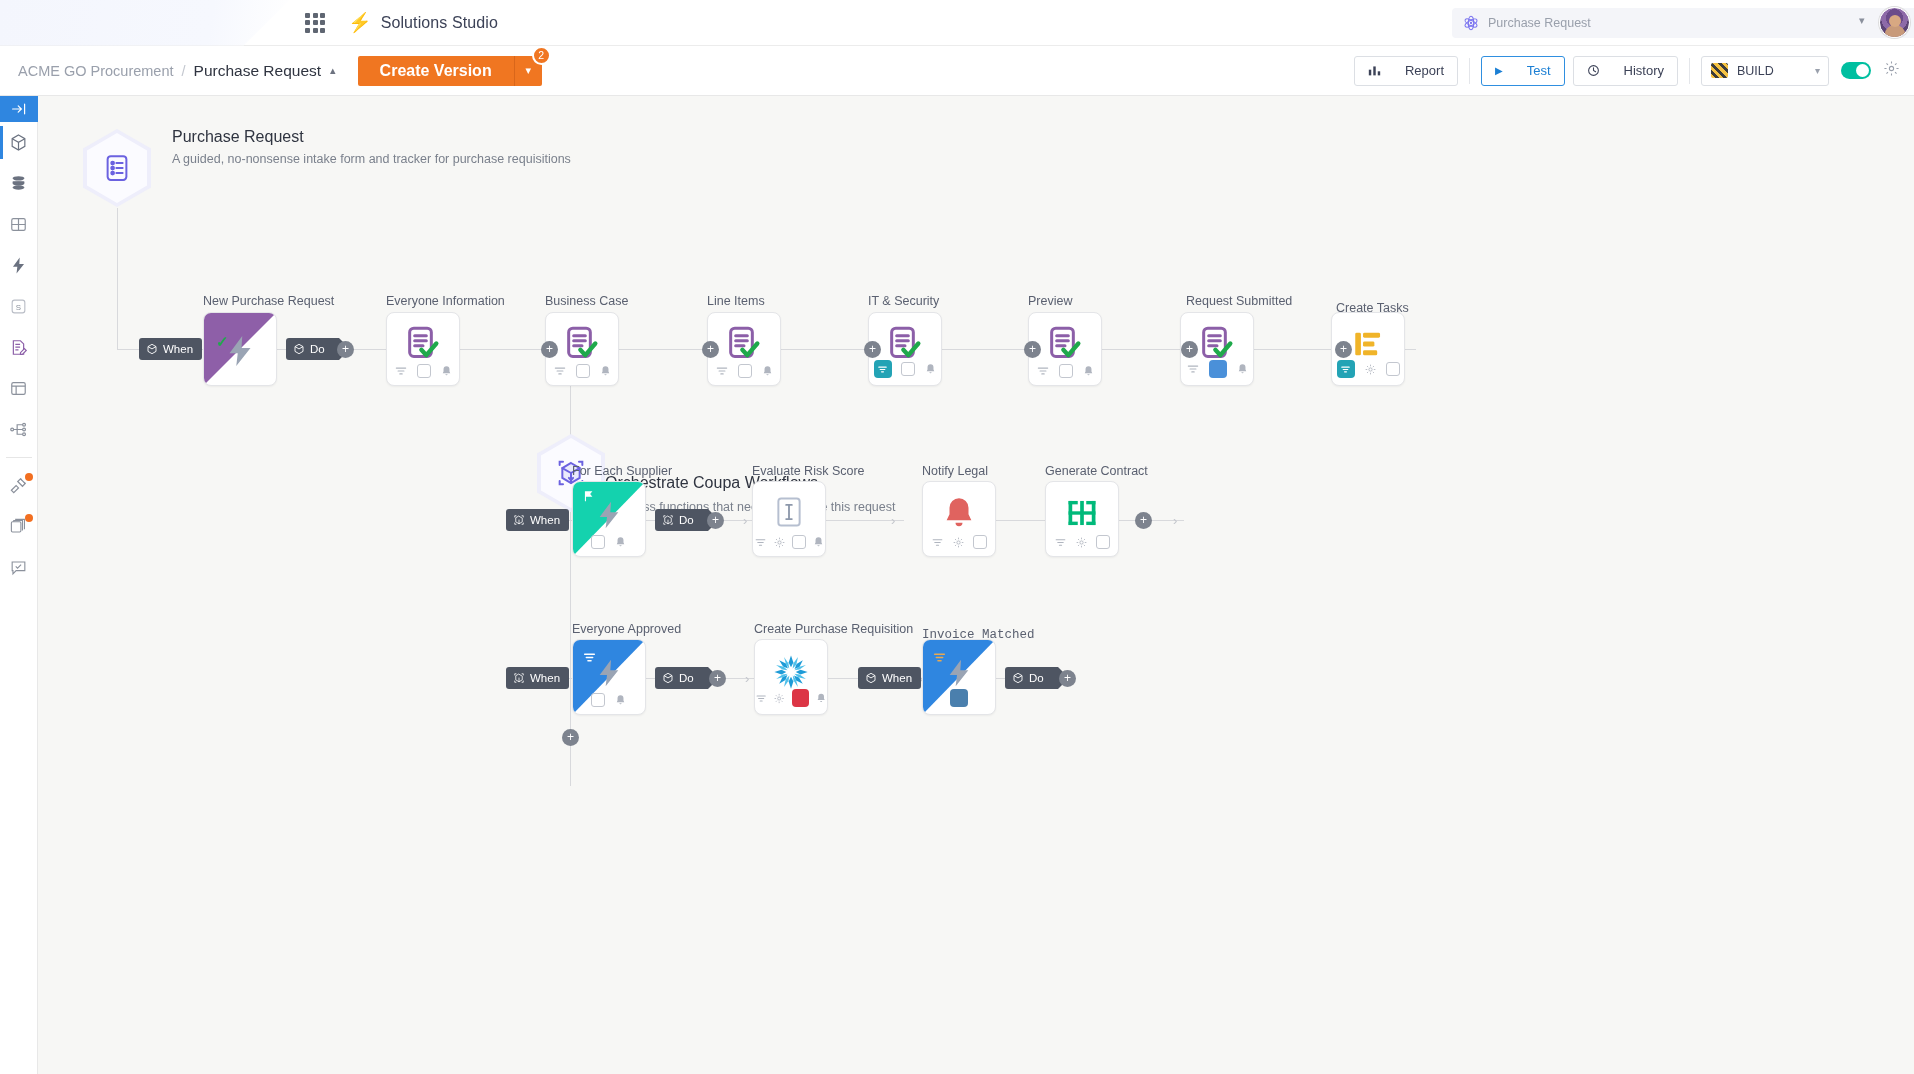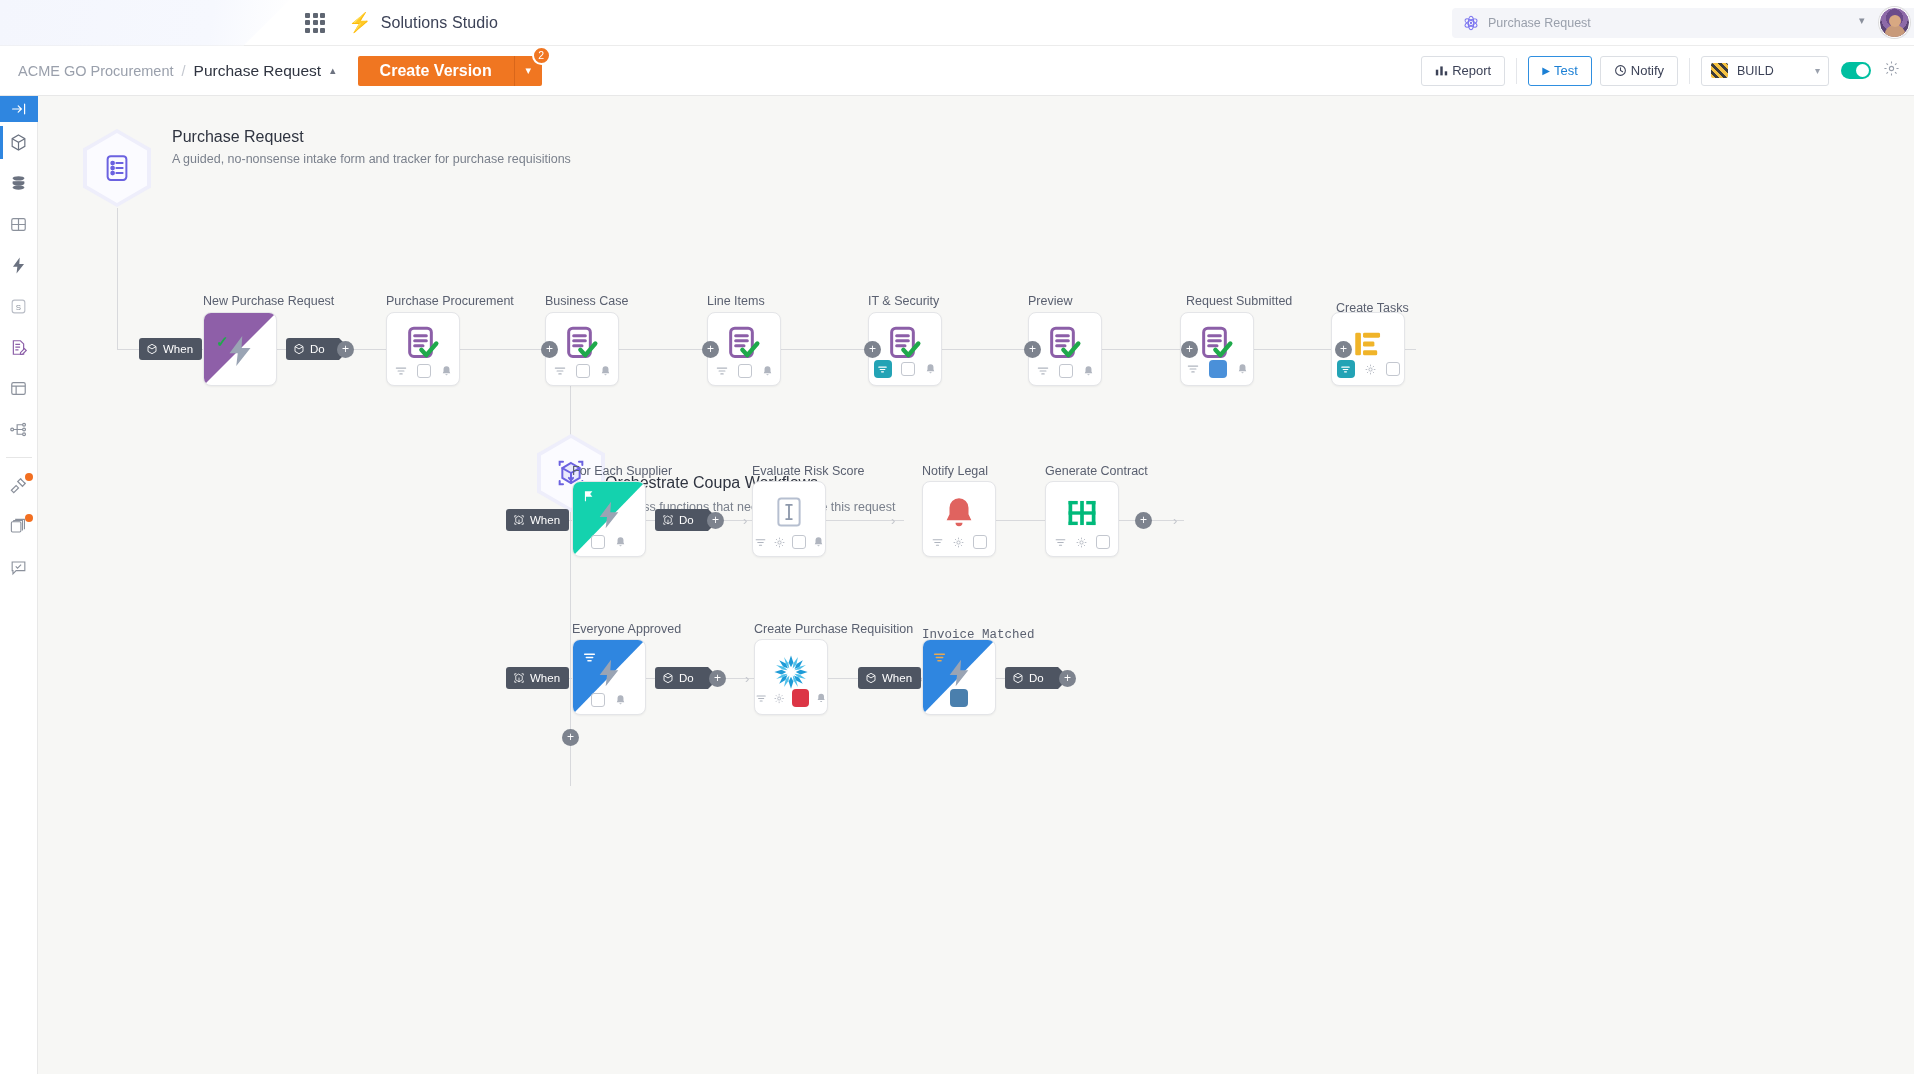--- a/index.html
+++ b/index.html
@@ -80,21 +80,21 @@
   .cv-badge {
     position: absolute; right: -9px; top: -10px; width: 19px; height: 19px;
     background: #f07621; color: #fff; border-radius: 50%; font-size: 10.5px;
     display: flex; align-items: center; justify-content: center;
     border: 2px solid #fff;
   }
 
   .subbar-right { position: absolute; right: 10px; display: flex; align-items: center; gap: 0; }
   .tbtn {
     height: 30px; padding: 0 13px; border: 1px solid #dcdfe4; background: #fff;
-    border-radius: 3px; display: flex; align-items: center; gap: 4px;
+    border-radius: 3px; display: flex; align-items: center; gap: 24px;
     font-size: 13px; color: #3c4257; cursor: pointer; font-family: inherit;
     white-space: nowrap;
   }
   .tbtn.primary { border-color: #2f8fe0; color: #1b7fd4; }
   .vdiv { width:1px; height: 26px; background: #e4e6ea; margin: 0 11px; }
   .env-select {
     height: 30px; width: 128px; border: 1px solid #dcdfe4; background: #fff;
     border-radius: 3px; display: flex; align-items: center; gap: 9px;
     padding: 0 9px; font-size: 12.5px; color: #3c4257; cursor: pointer;
     position: relative;
@@ -279,21 +279,21 @@
     <button class="tbtn primary">
       <span style="font-size:10px;color:#1b7fd4;">▶</span>
       <span>Test</span>
     </button>
     <div style="width:8px"></div>
     <button class="tbtn">
       <svg width="13" height="13" viewBox="0 0 16 16">
         <circle cx="8" cy="8" r="6" fill="none" stroke="#3c4257" stroke-width="1.3"></circle>
         <path d="M8 4.6V8l2.6 1.6" fill="none" stroke="#3c4257" stroke-width="1.3" stroke-linecap="round"></path>
       </svg>
-      <span>Notify</span>
+      <span>History</span>
     </button>
     <div class="vdiv"></div>
     <div class="env-select">
       <span class="hazard"></span>
       <span>BUILD</span>
       <span class="env-caret">▾</span>
     </div>
     <div class="toggle">
         <i></i>
       </div>
@@ -442,21 +442,21 @@
       <path d="M12 2.6l8 4.6v9.6L12 21.4 4 16.8V7.2z"></path>
         <path d="M4 7.2l8 4.6 8-4.6"></path>
     </svg>
     <span>Do</span>
   </div>
   <div class="plus" style="left:299px; top:245px;">+</div>
   <div class="hline" style="left:316px; top:253px; width:32px;"></div>
 
   <div class="hline" style="left:348px; top:253px; width:1030px;"></div>
 
-  <div class="nlabel" style="left:348px; top:198px;">Purchase Procurement</div>
+  <div class="nlabel" style="left:348px; top:198px;">Everyone Information</div>
   <div class="node" style="left:348px; top:216px; width:74px; height:74px;">
     <div class="node-body" style="top:11px;">
       <svg width="40" height="40" viewBox="0 0 24 24">
         <rect x="4" y="2.5" width="13" height="17" rx="2.5" fill="none" stroke="#8c5fa8" stroke-width="1.8"></rect>
         <path d="M7 7h7M7 10h7M7 13h5" stroke="#8c5fa8" stroke-width="1.8" stroke-linecap="round"></path>
         <path d="M11 15.5l3 3.2 6-7" fill="none" stroke="#1fa94b" stroke-width="2.6" stroke-linecap="round" stroke-linejoin="round"></path>
       </svg>
     </div>
     <div class="node-foot">
       <svg width="14" height="14" viewBox="0 0 24 24" stroke="#b0b5bf" stroke-width="2" stroke-linecap="round">

